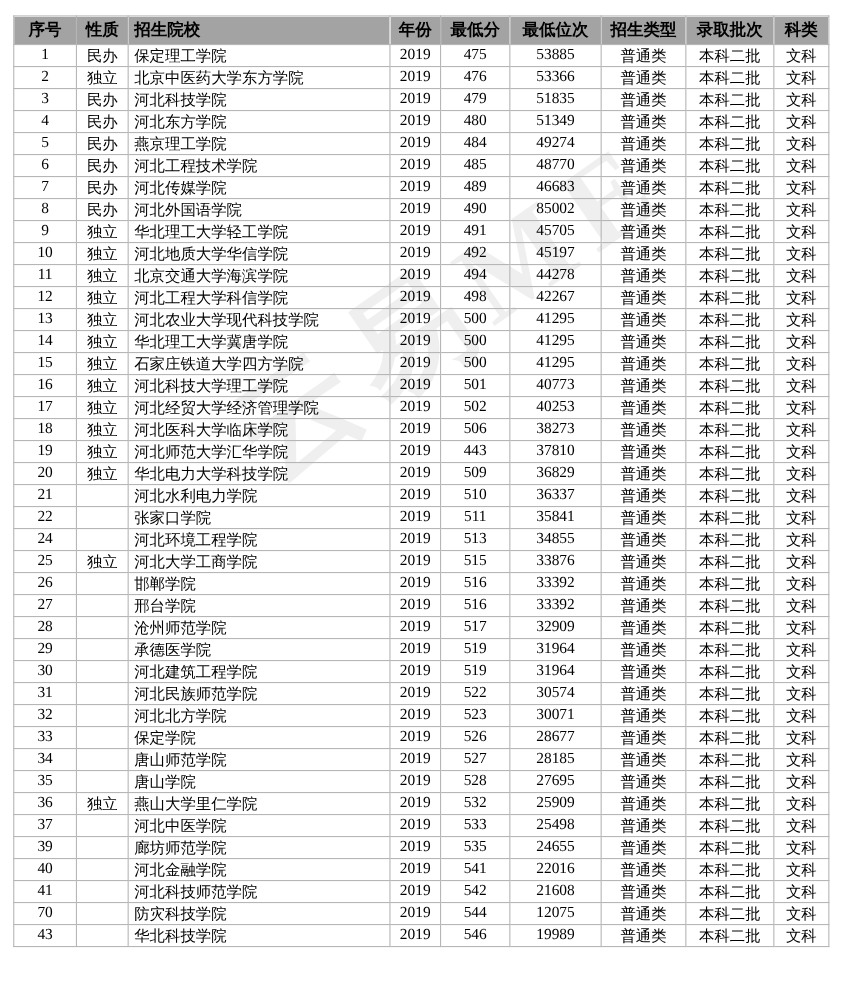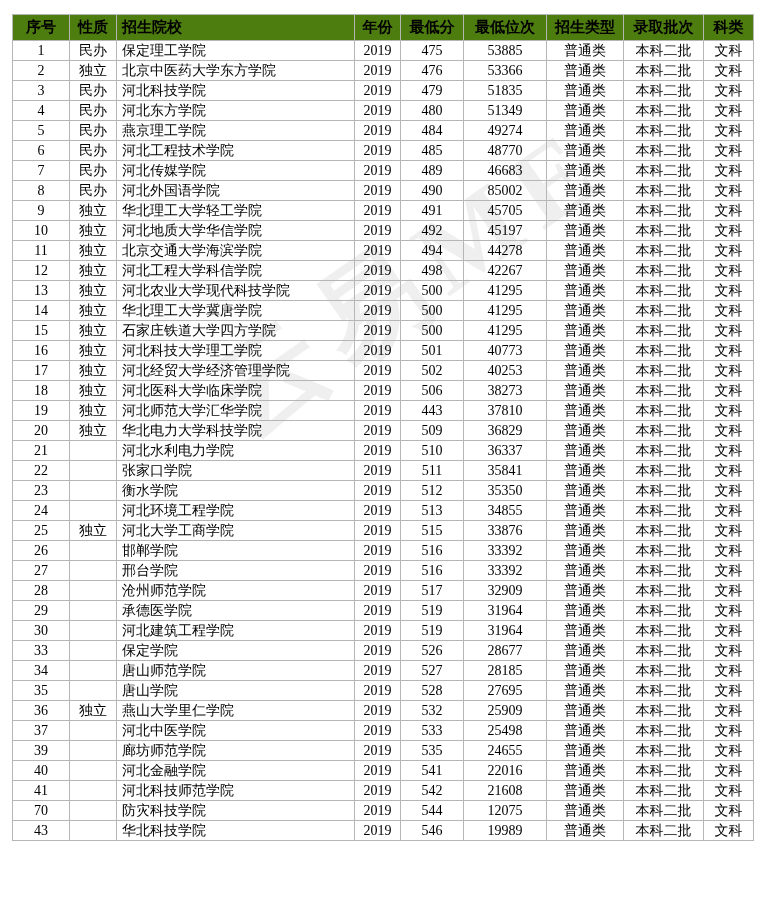--- a/index.html
+++ b/index.html
@@ -9,21 +9,21 @@
   }
   .table-wrap{position:absolute;left:12px;top:14px;}
   table{border-collapse:collapse;table-layout:fixed;width:741px;}
   th,td{
     border:1px solid #b6b6b6;
     padding:0;height:19px;
     font-size:14px;color:#000;
     text-align:center;vertical-align:middle;
     white-space:nowrap;overflow:hidden;
   }
-  th{font-weight:bold;font-size:15px;height:25px;background:#4d7c0f;}
+  th{font-weight:bold;font-size:15px;height:25px;background:#a3a3a3;}
   th.col-left,td.col-left{text-align:left;padding-left:5px;}
   .watermark{
     position:absolute;left:150px;top:120px;width:520px;height:320px;
     font-size:108px;letter-spacing:14px;font-weight:bold;
     color:#000;opacity:0.06;
     transform:rotate(-35deg);transform-origin:center center;
     pointer-events:none;user-select:none;
     display:flex;align-items:center;justify-content:center;
   }
 </style>
@@ -295,31 +295,20 @@
           <td></td>
           <td class="col-left">张家口学院</td>
           <td>2019</td>
           <td>511</td>
           <td>35841</td>
           <td>普通类</td>
           <td>本科二批</td>
           <td>文科</td>
         </tr>
         <tr>
-          <td>23</td>
-          <td></td>
-          <td class="col-left">衡水学院</td>
-          <td>2019</td>
-          <td>512</td>
-          <td>35350</td>
-          <td>普通类</td>
-          <td>本科二批</td>
-          <td>文科</td>
-        </tr>
-        <tr>
           <td>24</td>
           <td></td>
           <td class="col-left">河北环境工程学院</td>
           <td>2019</td>
           <td>513</td>
           <td>34855</td>
           <td>普通类</td>
           <td>本科二批</td>
           <td>文科</td>
         </tr>
@@ -378,20 +367,42 @@
           <td>本科二批</td>
           <td>文科</td>
         </tr>
         <tr>
           <td>30</td>
           <td></td>
           <td class="col-left">河北建筑工程学院</td>
           <td>2019</td>
           <td>519</td>
           <td>31964</td>
+          <td>普通类</td>
+          <td>本科二批</td>
+          <td>文科</td>
+        </tr>
+        <tr>
+          <td>31</td>
+          <td></td>
+          <td class="col-left">河北民族师范学院</td>
+          <td>2019</td>
+          <td>522</td>
+          <td>30574</td>
+          <td>普通类</td>
+          <td>本科二批</td>
+          <td>文科</td>
+        </tr>
+        <tr>
+          <td>32</td>
+          <td></td>
+          <td class="col-left">河北北方学院</td>
+          <td>2019</td>
+          <td>523</td>
+          <td>30071</td>
           <td>普通类</td>
           <td>本科二批</td>
           <td>文科</td>
         </tr>
         <tr>
           <td>33</td>
           <td></td>
           <td class="col-left">保定学院</td>
           <td>2019</td>
           <td>526</td>

